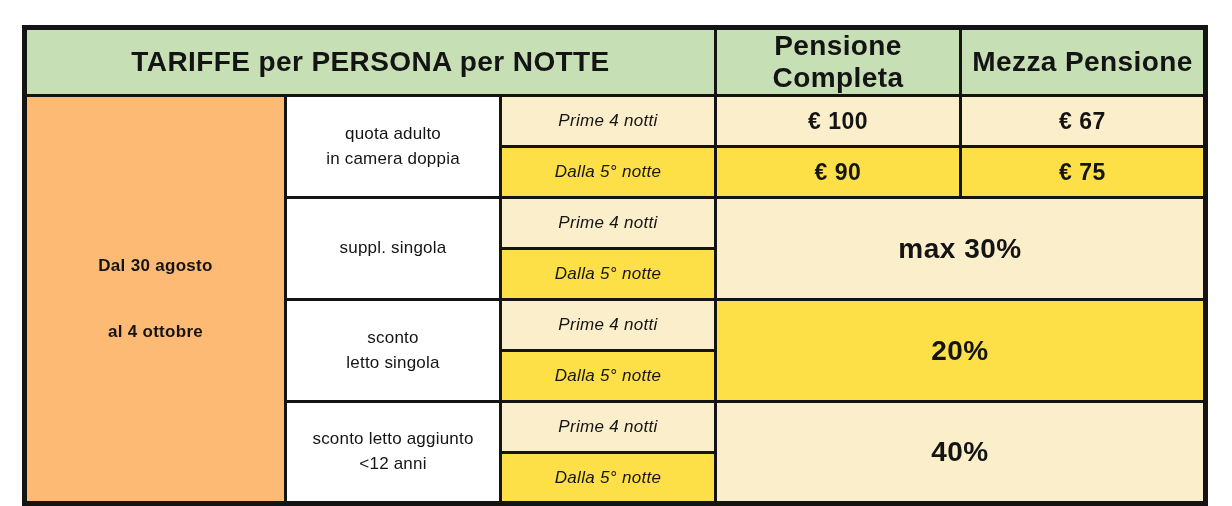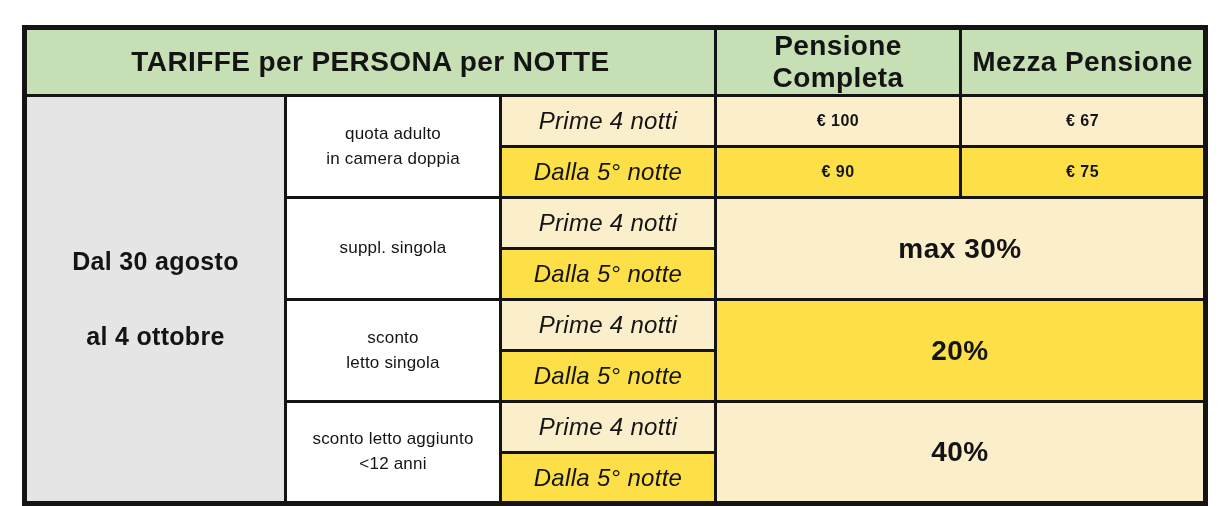--- a/index.html
+++ b/index.html
@@ -37,40 +37,40 @@
   .header-row th {
     background: #c7dfb4;
     font-weight: bold;
     font-size: 28px;
     letter-spacing: 0.4px;
   }
   .body-row {
     height: 51px;
   }
   .date-cell {
-    background: #e5e5e5;
+    background: #fdba74;
     font-weight: bold;
-    font-size: 25px;
+    font-size: 17px;
     letter-spacing: 0.3px;
   }
   .date-line1 { margin-bottom: 46px; }
   .category-cell {
     background: #ffffff;
     font-size: 17px;
     line-height: 1.45;
     letter-spacing: 0.2px;
   }
   .period-cell {
     font-style: italic;
-    font-size: 24px;
+    font-size: 17px;
     letter-spacing: 0.3px;
   }
   .price-cell {
     font-weight: bold;
-    font-size: 16px;
+    font-size: 23px;
     letter-spacing: 0.5px;
   }
   .value-cell {
     font-weight: bold;
     font-size: 28px;
     letter-spacing: 0.5px;
   }
   .bg-cream  { background: #fbeeca; }
   .bg-orange { background: #fde047; }
 </style>

